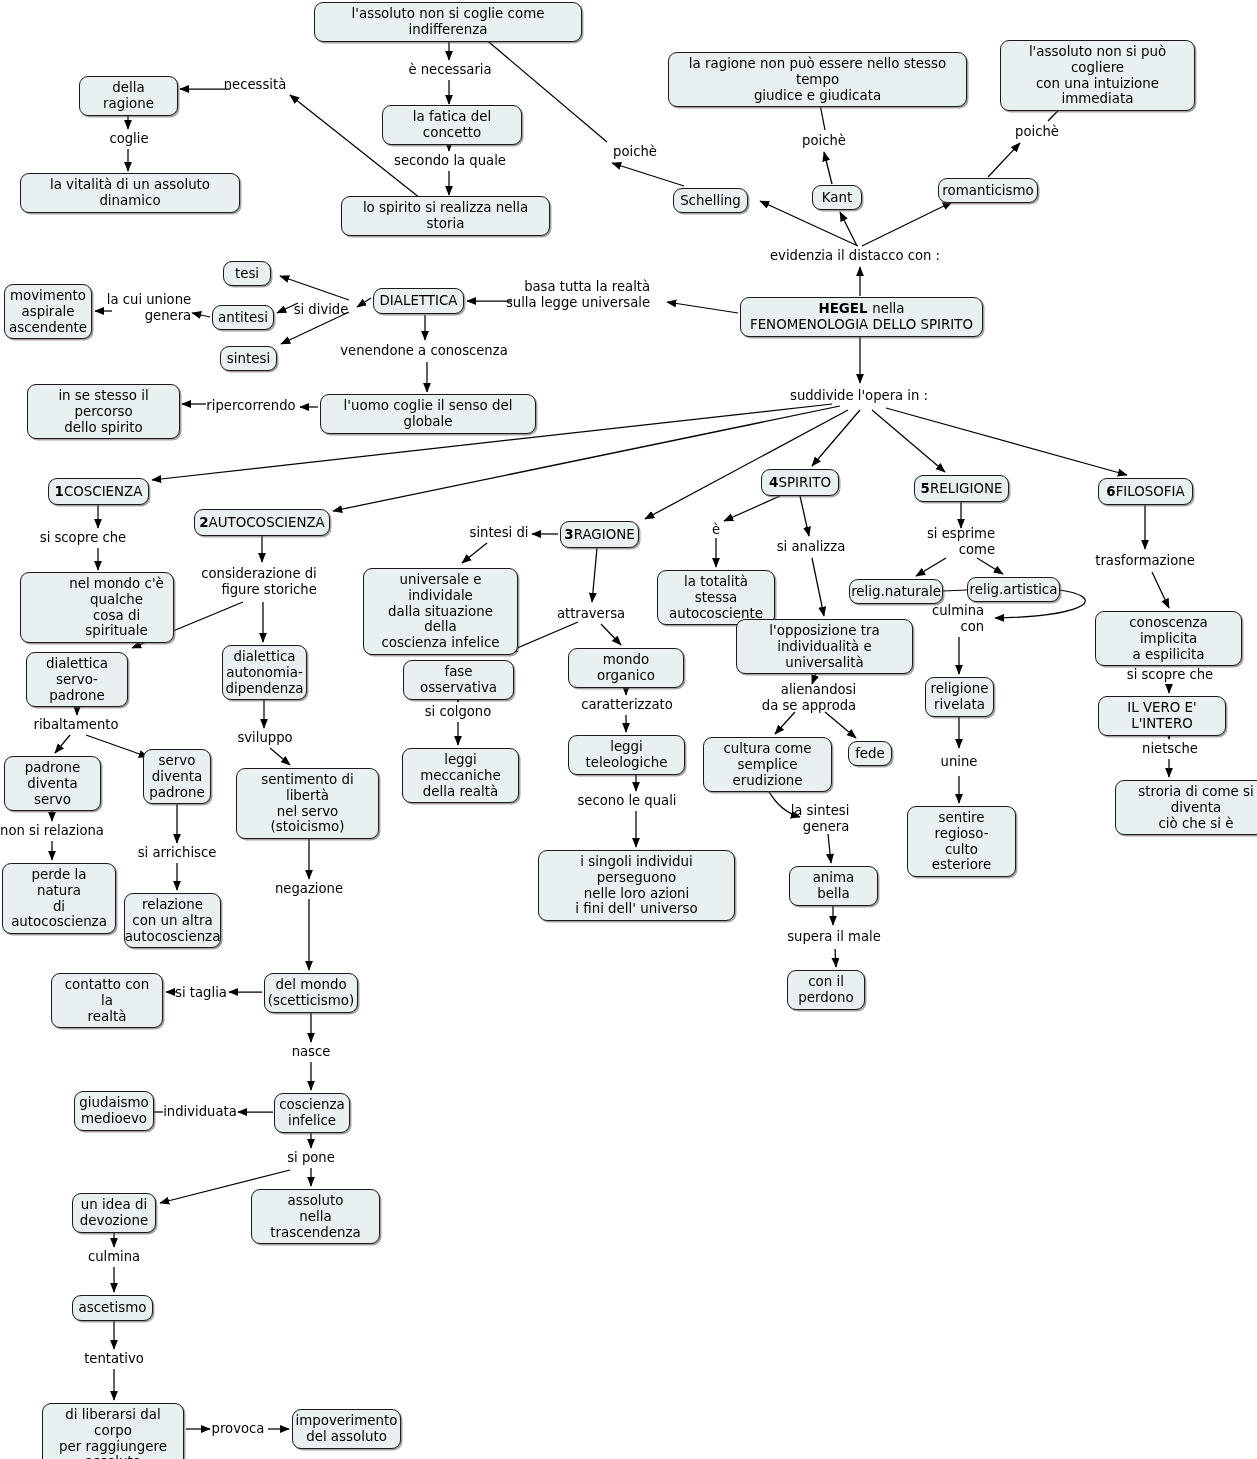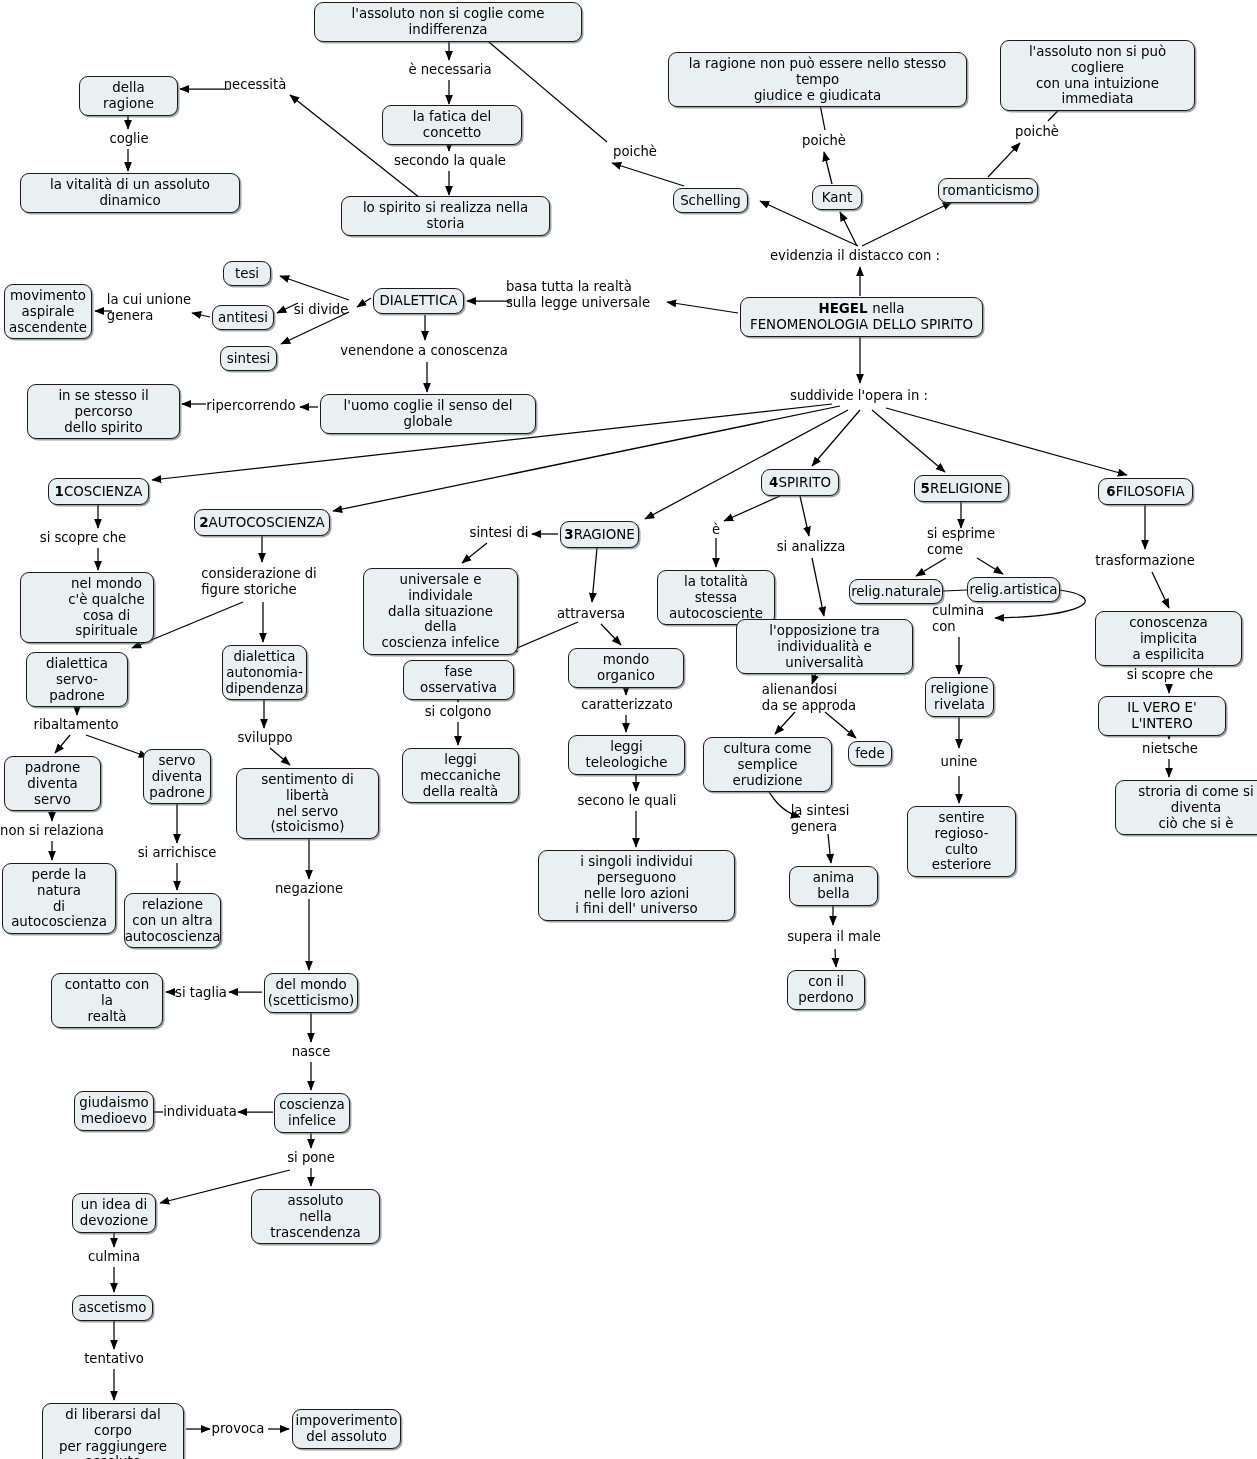--- a/index.html
+++ b/index.html
@@ -40,21 +40,21 @@
     box-shadow: 1.5px 1.5px 0px rgba(90,90,90,0.55);
     white-space: pre-line;
   }
   .node.bold   { font-weight: bold; }
   .node .num   { font-weight: bold; }
   .link-label {
     position: absolute;
     color: #000000;
     font-size: 13.2px;
     line-height: 1.18;
-    text-align: left;
+    text-align: right;
     white-space: pre-line;
     background: transparent;
     transform: translate(-50%, -50%);
   }
 </style>
 </head>
 <body>
 
 <div id="canvas">
 
@@ -213,21 +213,21 @@
       </div>
       <div class="node" style="left: 27px; top: 384px; width: 153px; min-height: 37px;">in se stesso il percorso
 dello spirito</div>
       <div class="node" style="left: 320px; top: 394px; width: 216px; min-height: 26px;">l'uomo coglie il senso del globale</div>
       <div class="node" style="left: 48px; top: 478px; width: 101px; min-height: 27px;"><span class="num">1</span> COSCIENZA</div>
       <div class="node" style="left: 194px; top: 509px; width: 136px; min-height: 27px;"><span class="num">2</span> AUTOCOSCIENZA</div>
       <div class="node" style="left: 560px; top: 521px; width: 79px; min-height: 27px;"><span class="num">3</span> RAGIONE</div>
       <div class="node" style="left: 761px; top: 469px; width: 78px; min-height: 27px;"><span class="num">4</span> SPIRITO</div>
       <div class="node" style="left: 914px; top: 475px; width: 95px; min-height: 27px;"><span class="num">5</span> RELIGIONE</div>
       <div class="node" style="left: 1098px; top: 478px; width: 95px; min-height: 27px;"><span class="num">6</span> FILOSOFIA</div>
-      <div class="node" style="left: 20px; top: 572px; width: 134px; min-height: 38px; padding-left: 47px;">nel mondo c'è qualche
+      <div class="node" style="left: 20px; top: 572px; width: 154px; min-height: 38px; padding-left: 47px;">nel mondo c'è qualche
 cosa di spirituale</div>
       <div class="node" style="left: 363px; top: 568px; width: 155px; min-height: 50px;">universale e individale
 dalla situazione della
 coscienza infelice</div>
       <div class="node" style="left: 657px; top: 570px; width: 118px; min-height: 38px;">la totalità stessa
 autocosciente</div>
       <div class="node" style="left: 849px; top: 579px; width: 94px; min-height: 25px;">relig.naturale</div>
       <div class="node" style="left: 967px; top: 577px; width: 93px; min-height: 25px;">relig.artistica</div>
       <div class="node" style="left: 1095px; top: 611px; width: 147px; min-height: 38px;">conoscenza implicita
 a espilicita</div>

